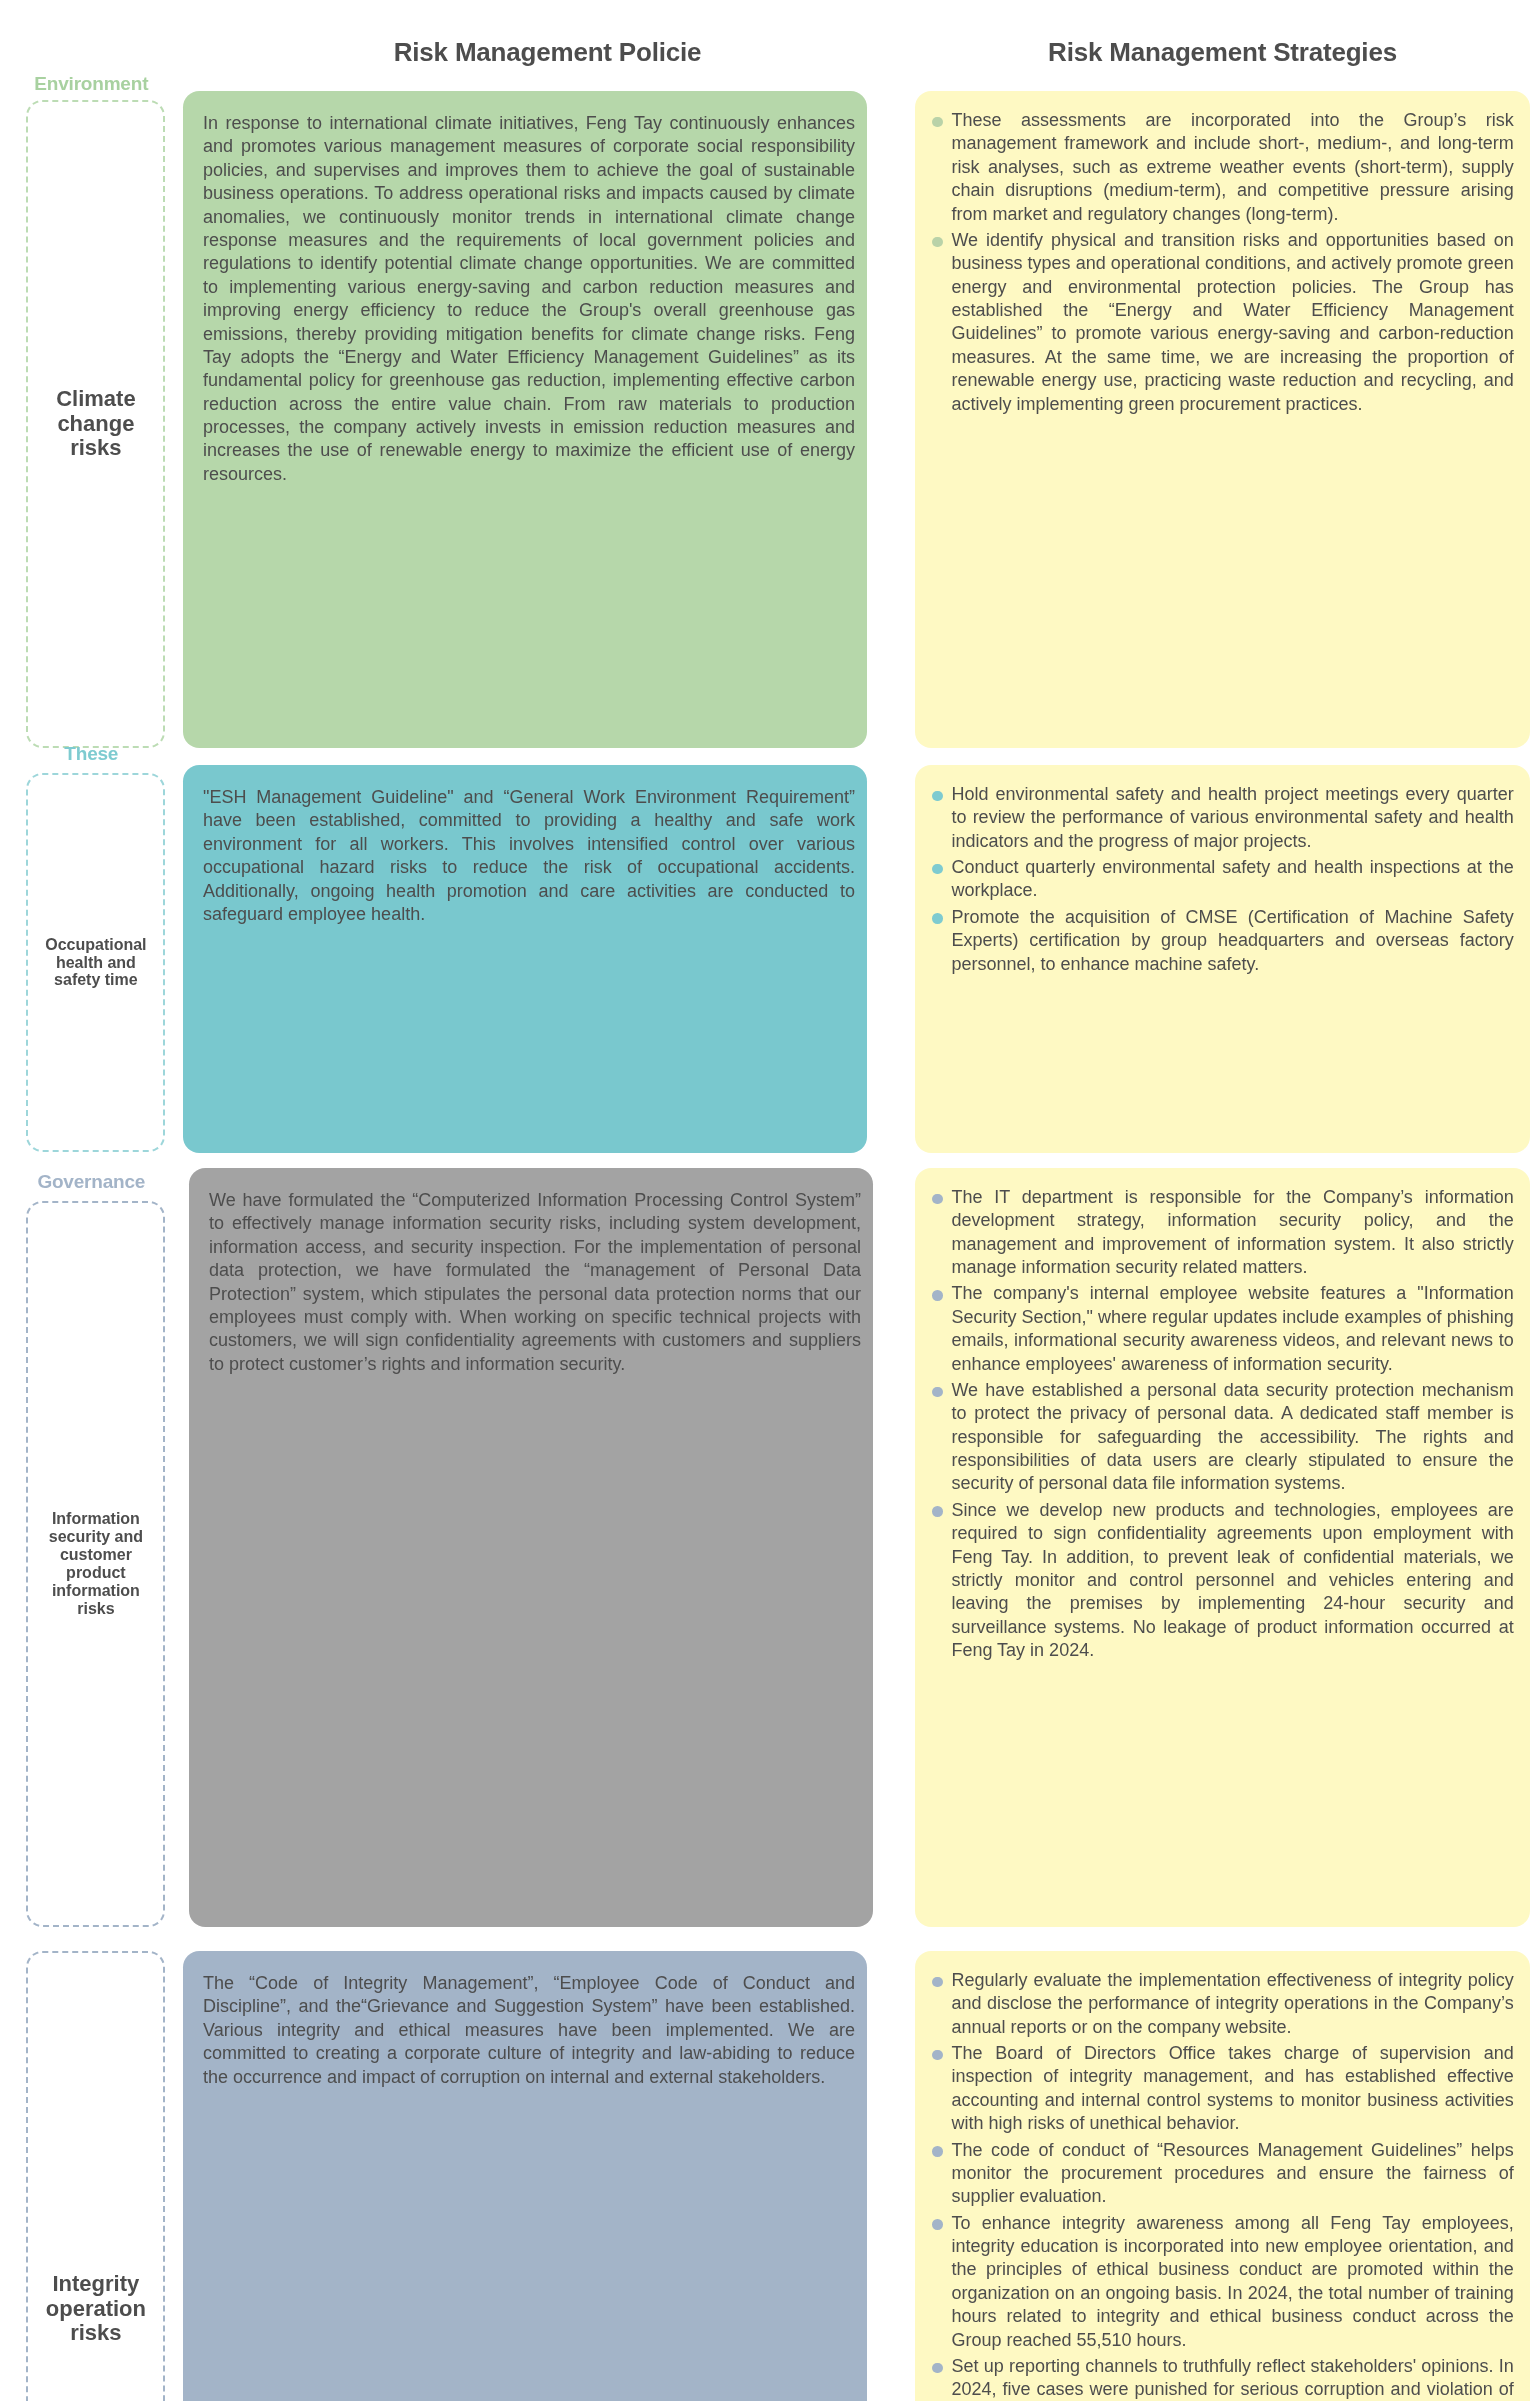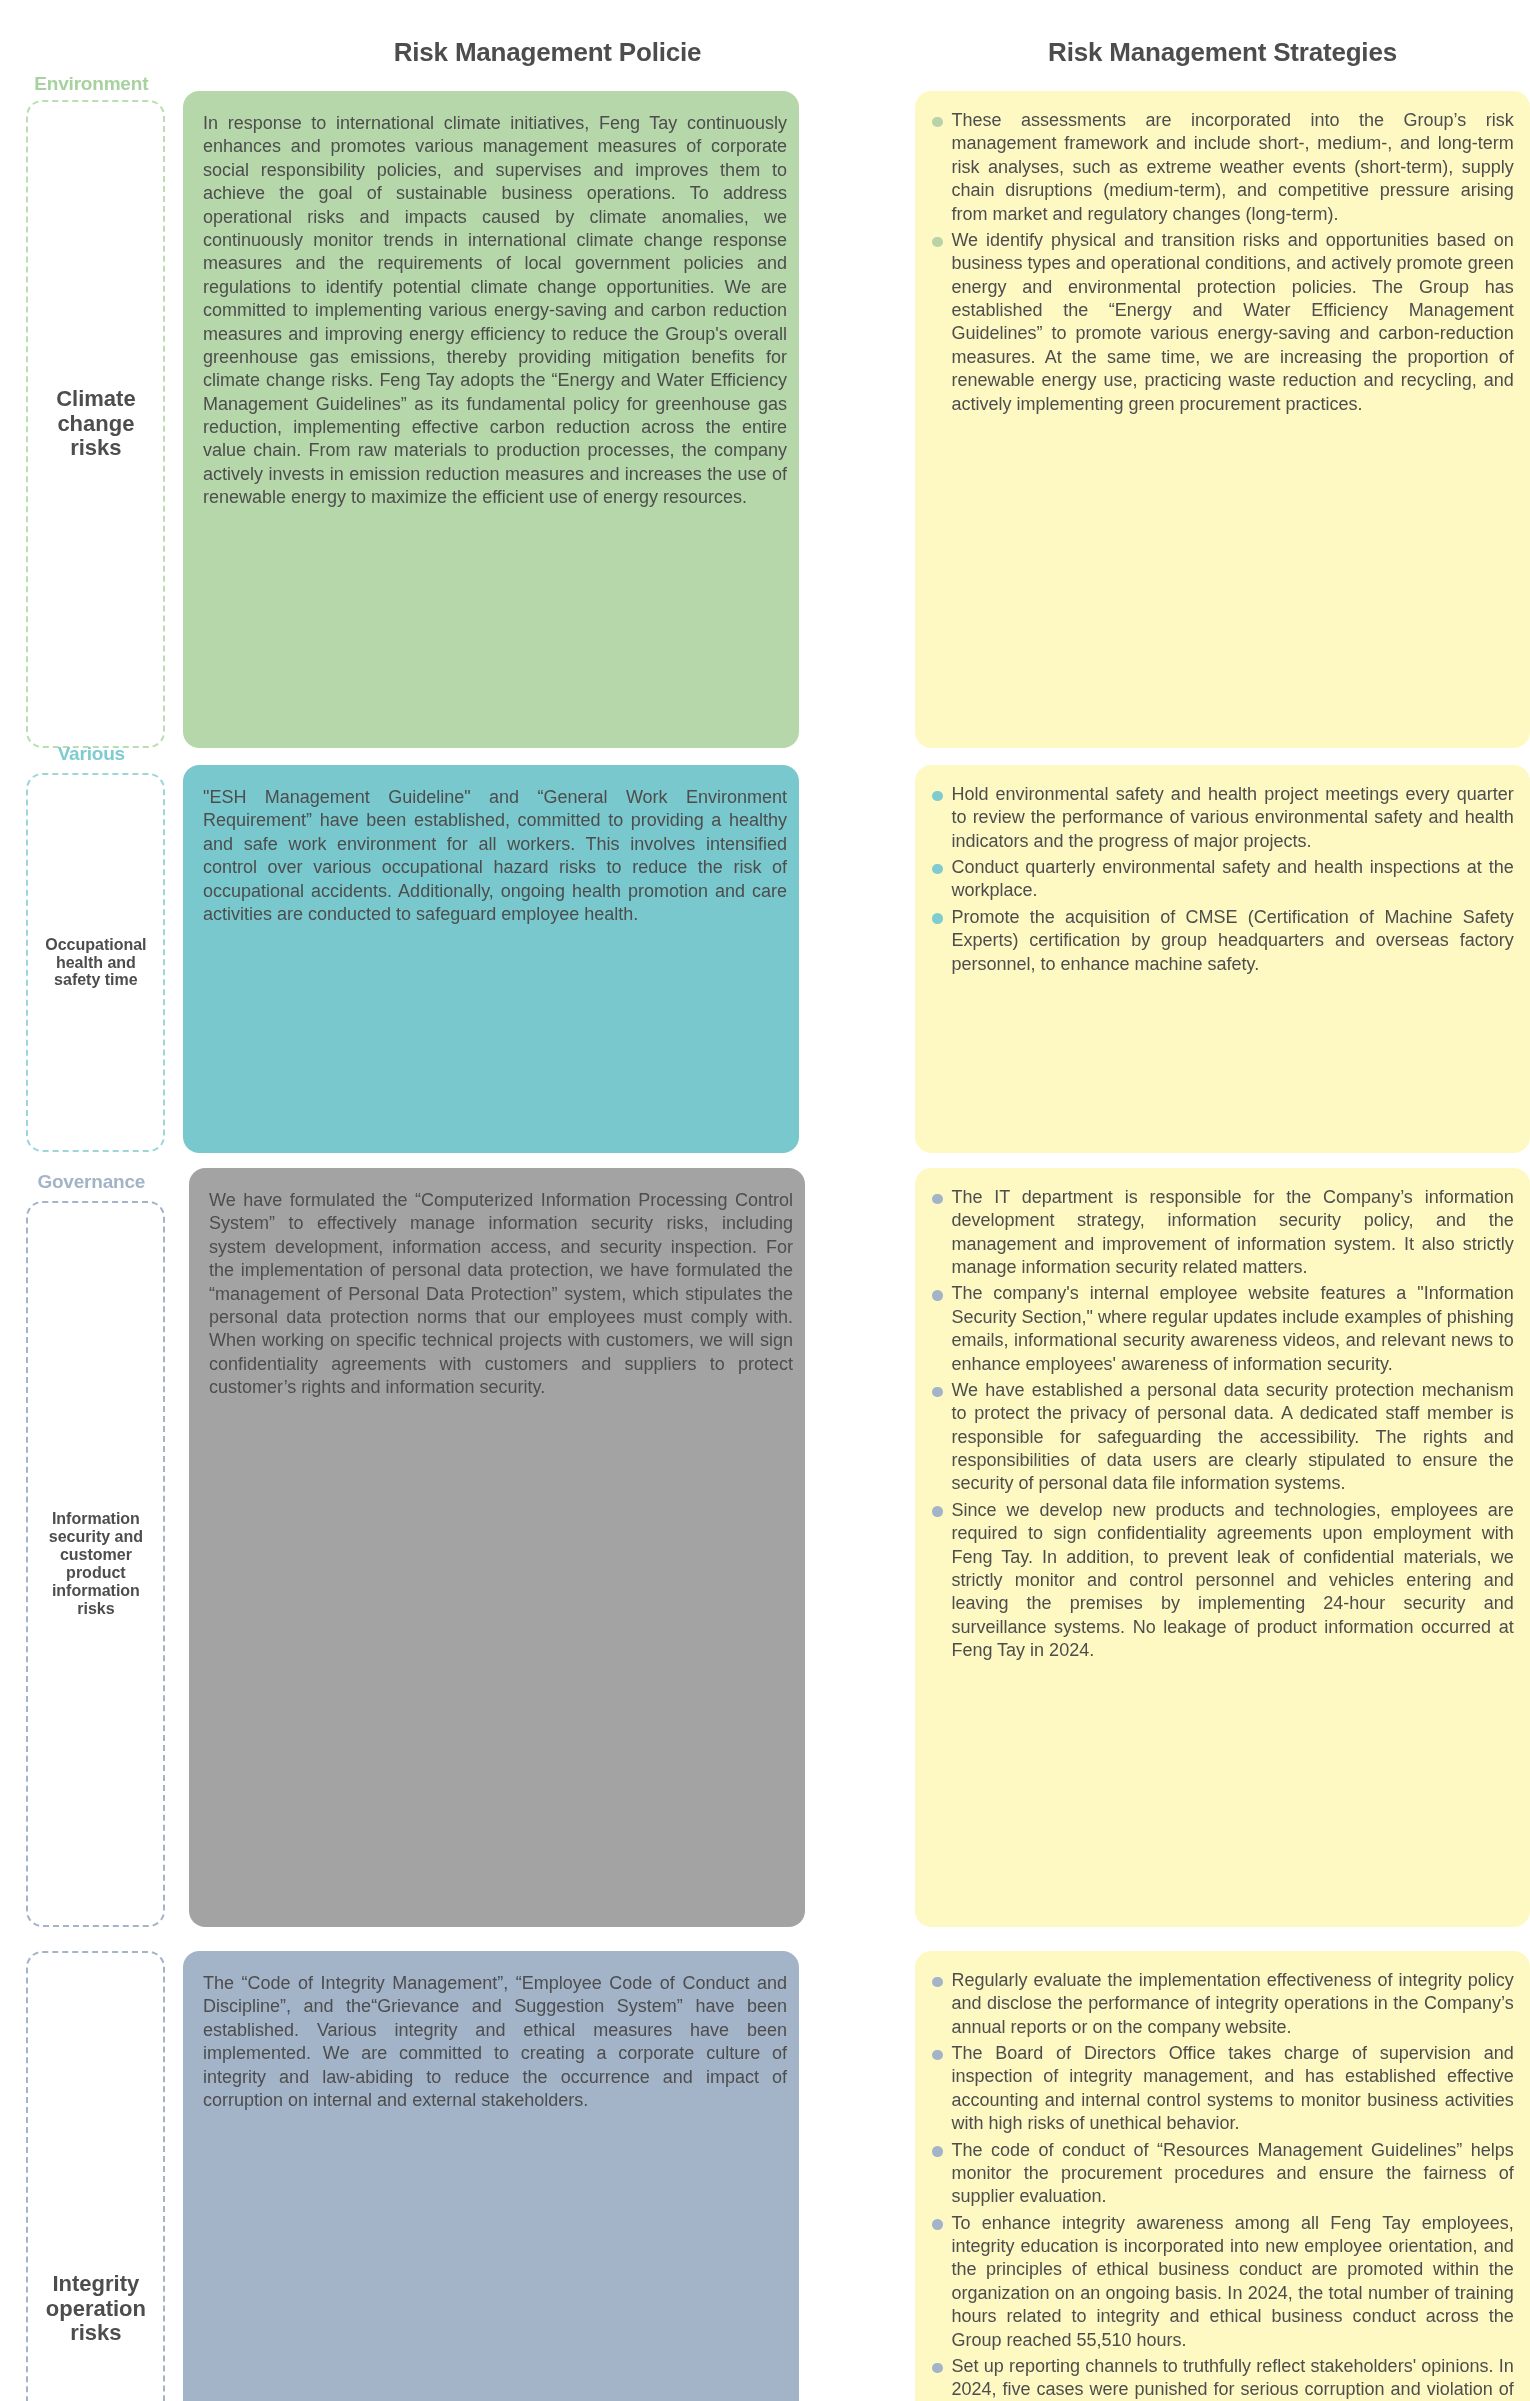--- a/index.html
+++ b/index.html
@@ -65,21 +65,21 @@
     font-weight: bold;
     color: #4d4d4d;
     line-height: 1.12;
     padding: 0 2.9px;
   }
 
   
   .policy {
     position: absolute;
     left: 183px;
-    width: 616px;
+    width: 684px;
     border-radius: 16.3px;
     padding: 21px 12px 18px 20px;
   }
   .policy p {
     margin: 0;
     font-size: 18px;
     line-height: 1.30;
     text-align: justify;
     text-justify: inter-word;
     color: #4d4d4d;
@@ -139,21 +139,21 @@
 
     <div class="strategy" style="top:91px; height:657px;">
       <ul>
         <li style="--bullet:#b9d2a8;">These assessments are incorporated into the Group’s risk management framework and include short-, medium-, and long-term risk analyses, such as extreme weather events (short-term), supply chain disruptions (medium-term), and competitive pressure arising from market and regulatory changes (long-term).</li>
         <li style="--bullet:#b9d2a8;">We identify physical and transition risks and opportunities based on business types and operational conditions, and actively promote green energy and environmental protection policies. The Group has established the “Energy and Water Efficiency Management Guidelines” to promote various energy-saving and carbon-reduction measures. At the same time, we are increasing the proportion of renewable energy use, practicing waste reduction and recycling, and actively implementing green procurement practices.</li>
       </ul>
     </div>
   </div>
 
   <div class="row" style="top:0;">
-    <div class="pillar" style="top:743px; color:#7ecbd0;">Various</div>
+    <div class="pillar" style="top:743px; color:#7ecbd0;">These</div>
 
     <div class="riskbox" style="top:773px; height:379px; border-color:#9dd6da;">
       <span style="font-size:16px;">Occupational health and safety time</span>
     </div>
 
     <div class="policy" style="top:765px; height:388px; background:#79c8ce;">
       <p>"ESH Management Guideline" and “General Work Environment Requirement” have been established, committed to providing a healthy and safe work environment for all workers. This involves intensified control over various occupational hazard risks to reduce the risk of occupational accidents. Additionally, ongoing health promotion and care activities are conducted to safeguard employee health.</p>
     </div>
 
     <div class="strategy" style="top:765px; height:388px;">

